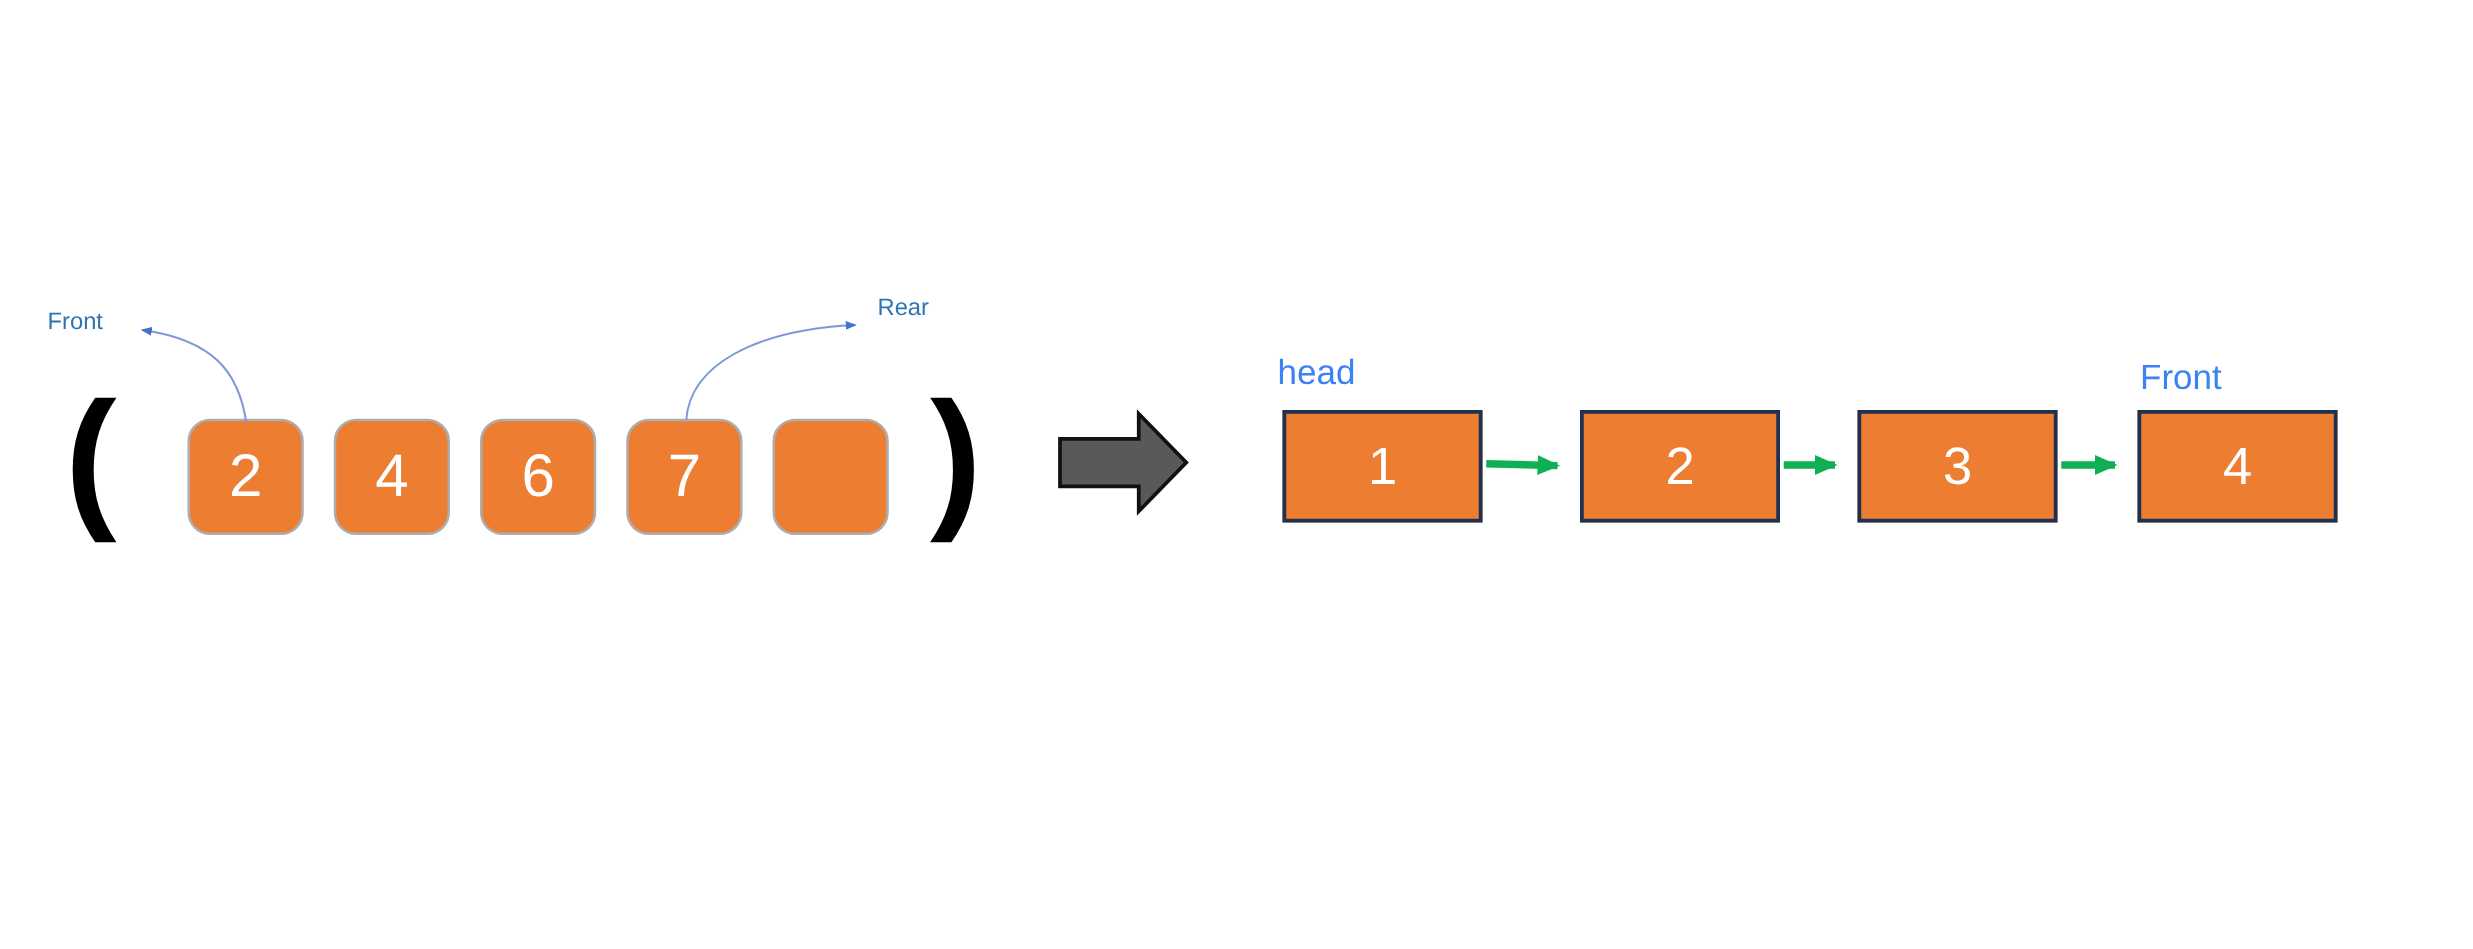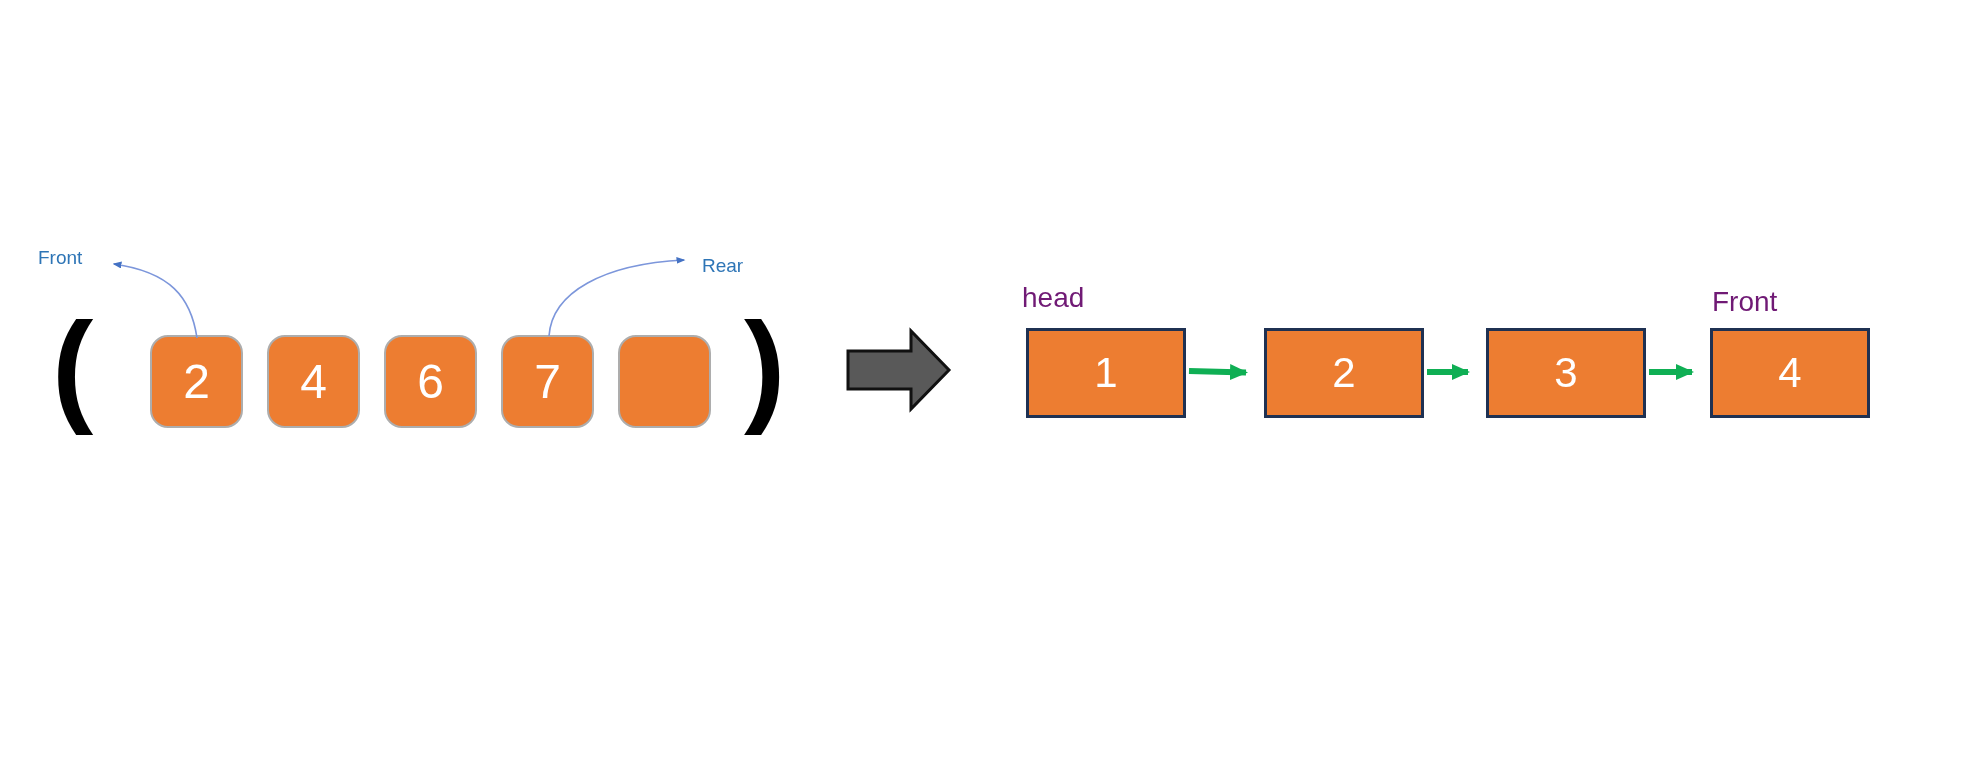--- a/index.html
+++ b/index.html
@@ -34,26 +34,26 @@
     display:flex;align-items:center;justify-content:center;
     color:#ffffff;font-size:48px;font-weight:400;
   }
   .q0{left:150px}.q1{left:267px}.q2{left:384px}.q3{left:501px}.q4{left:618px}
   .ptr-label{
     position:absolute;
     color:#2E75B6;
     font-size:19px;
   }
   .front{left:38px;top:247px;}
-  .rear{left:702px;top:255px;}
+  .rear{left:702px;top:236px;}
 
   
   .ll-label{
     position:absolute;
-    color:#701a75;
+    color:#3b82f6;
     font-size:28px;
   }
   .head{left:1022px;top:282px;}
   .tail{left:1712px;top:286px;}
   .node{
     position:absolute;
     top:328px;
     width:160px;height:90px;
     box-sizing:border-box;
     background:#ED7D31;

